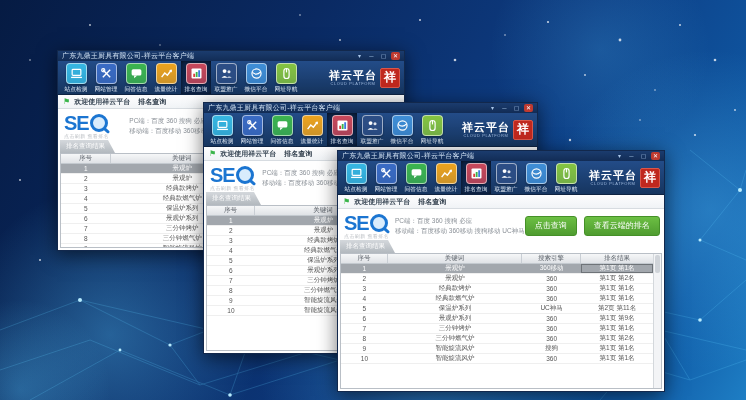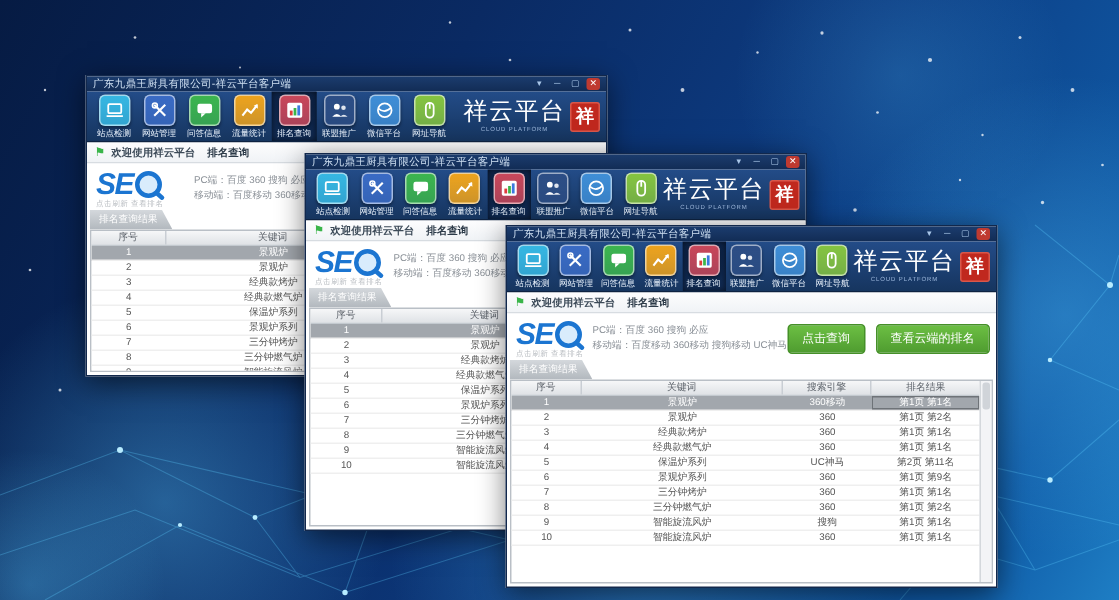--- a/index.html
+++ b/index.html
@@ -40,39 +40,39 @@
   .tb-item.active{background:linear-gradient(#0d2347,#102a52);box-shadow:inset 0 0 4px rgba(0,0,0,.6);}
   .tb-icon{
     width:21px;height:21px;border-radius:4px;border:1px solid rgba(255,255,255,.55);
     display:flex;align-items:center;justify-content:center;box-sizing:border-box;
     box-shadow:0 1px 2px rgba(0,0,0,.35);
   }
   .tb-icon svg{width:13px;height:13px;}
   .tb-label{font-size:6px;color:#e8f1fb;margin-top:1px;white-space:nowrap;transform:scale(.95);}
   .brand{display:flex;align-items:center;margin-left:auto;gap:3px;padding-right:1px;}
   .brand-txt{text-align:center;line-height:1;}
-  .brand-name{font-size:16px;font-weight:normal;color:#fff;letter-spacing:1px;white-space:nowrap;}
+  .brand-name{font-size:11px;font-weight:bold;color:#fff;letter-spacing:1px;white-space:nowrap;}
   .brand-sub{font-size:4px;color:#9db8dd;letter-spacing:.6px;margin-top:1px;}
   .brand-seal{
     width:18px;height:18px;background:#c0281e;border:1px solid #d9574a;border-radius:2px;
     color:#fff;font-size:12px;font-weight:bold;display:flex;align-items:center;justify-content:center;
   }
   
   .welcome{
     height:13px;flex:0 0 13px;background:linear-gradient(#fdfdfe,#f0f3f6);
     border-bottom:1px solid #d7dce1;display:flex;align-items:center;gap:4px;padding:0 5px;
   }
   .flag-icon{color:#3ab54a;font-size:8px;line-height:1;}
   .welcome-text{font-size:7px;color:#3c4a58;font-weight:bold;}
   .welcome-section{font-size:7px;color:#2c3a48;font-weight:bold;margin-left:4px;}
   
   .seo-row{height:33px;flex:0 0 33px;display:flex;align-items:center;padding:0 6px;background:#fff;}
   .seo-logo{display:flex;flex-direction:column;line-height:1;width:64px;}
   .seo-mark{display:flex;align-items:center;}
-  .seo-se{font-size:20px;font-weight:bold;color:#1b75d1;letter-spacing:-1px;font-style:italic;}
+  .seo-se{font-size:20px;font-weight:bold;color:#1b75d1;letter-spacing:-1px;}
   .seo-lens{width:12px;height:12px;border:3px solid #1b75d1;border-radius:50%;
     background:#d9ecfc;position:relative;margin-left:1px;}
   .seo-lens::after{content:"";position:absolute;width:7px;height:3px;background:#1b75d1;
     right:-5px;bottom:-3px;transform:rotate(40deg);border-radius:2px;}
   .seo-tagline{font-size:5px;color:#b9bdc2;margin-top:1px;letter-spacing:.4px;white-space:nowrap;}
   .engines{margin-left:6px;line-height:1.5;}
   .engine-line{font-size:6.5px;color:#8a9097;white-space:nowrap;}
   .btn-group{margin-left:auto;display:flex;gap:7px;padding-right:4px;}
   .green-btn{
     background:linear-gradient(#6cbf43,#4f9c30);border:1px solid #459028;border-radius:3px;

